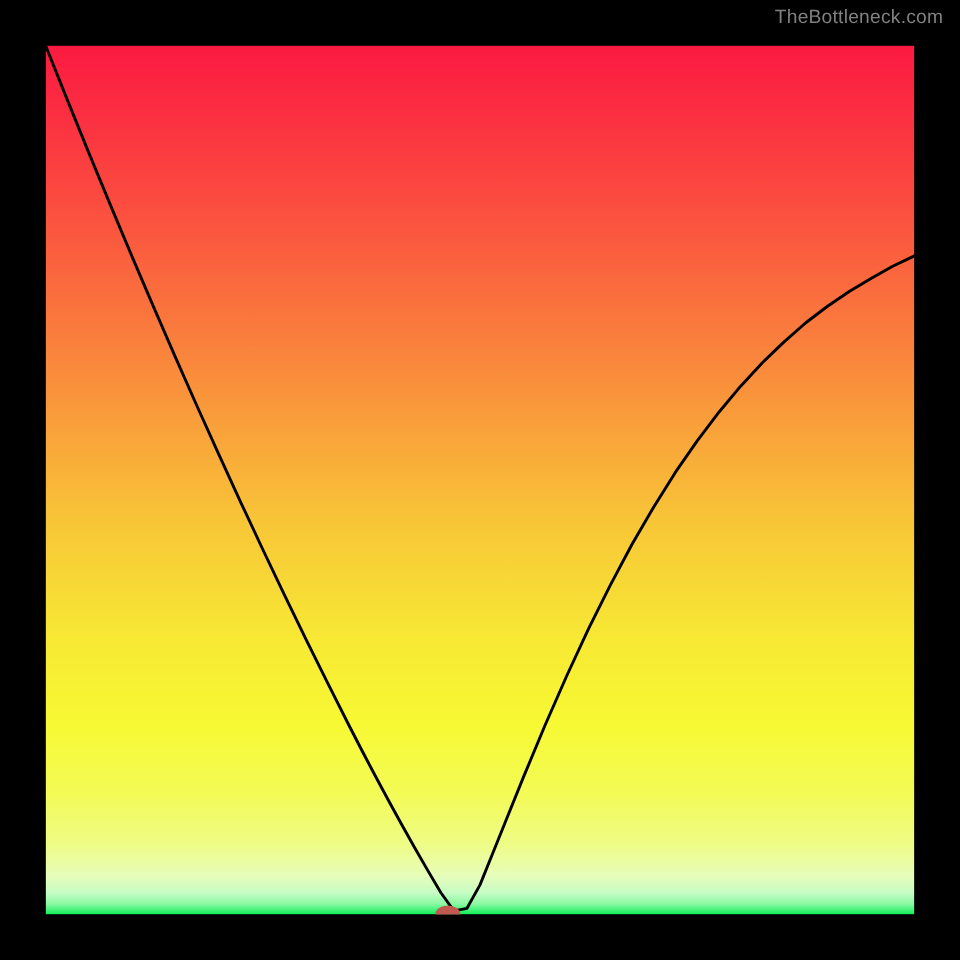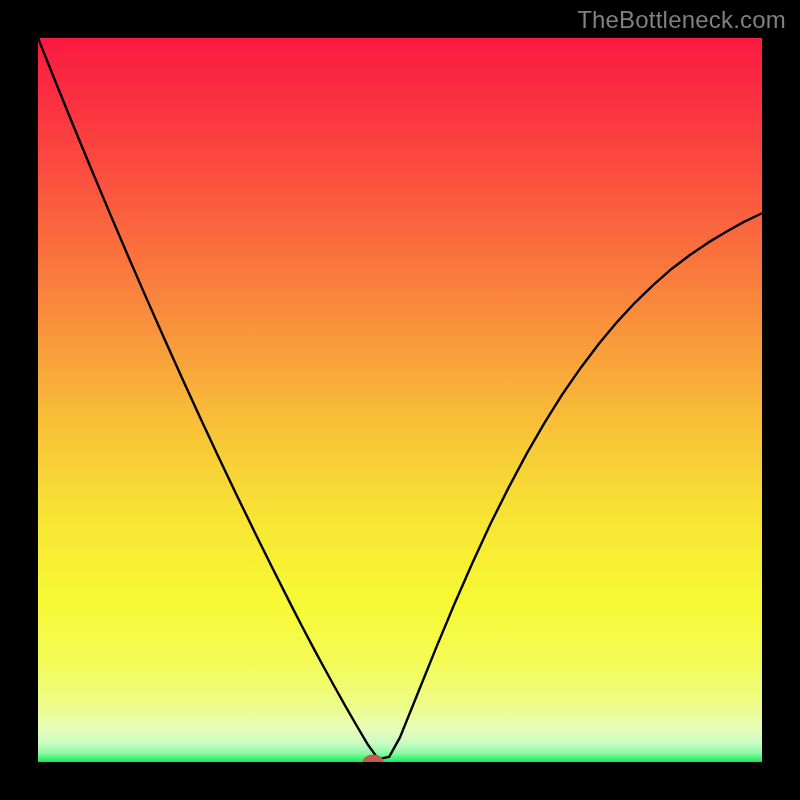--- a/index.html
+++ b/index.html
@@ -29,21 +29,21 @@
   .plot-area svg {
     width: 100%;
     height: 100%;
     display: block;
   }
   .watermark {
     position: absolute;
     top: 6px;
     right: 14px;
     color: #808080;
-    font-size: 24px;
+    font-size: 16px;
     font-weight: 400;
     letter-spacing: 0.2px;
   }
 </style>
 </head>
 <body>
 <div class="frame">
 
   <div class="plot-area">
     <svg viewBox="0 0 724 724" preserveAspectRatio="none">

